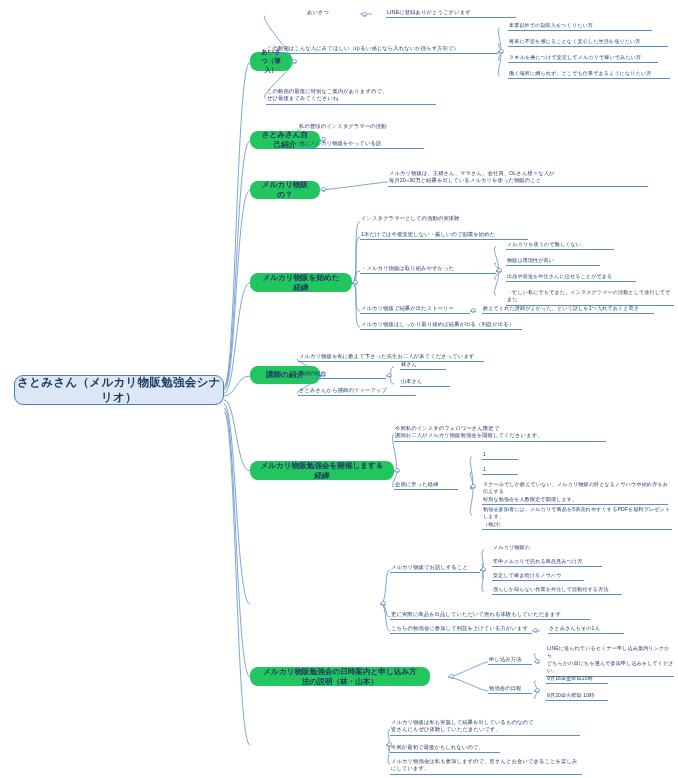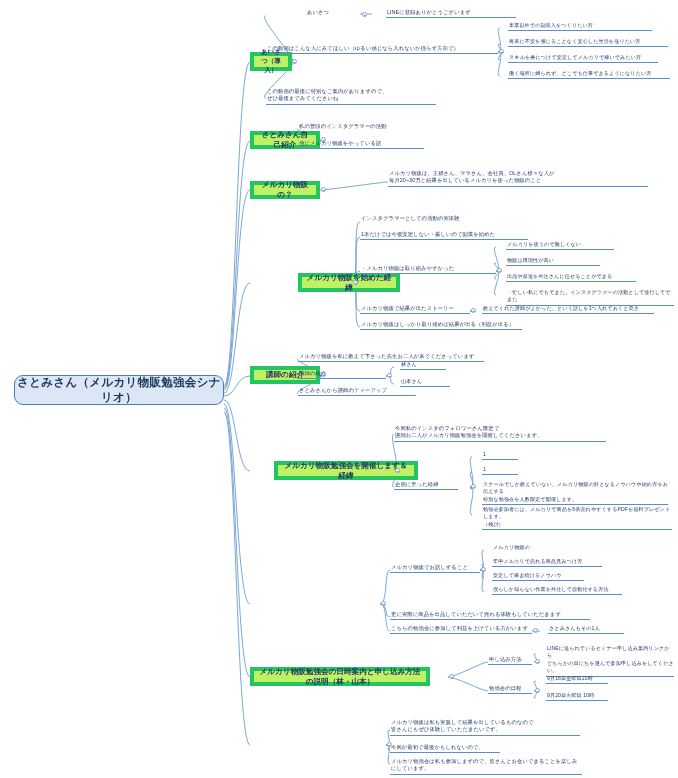--- a/index.html
+++ b/index.html
@@ -28,23 +28,23 @@
     color:#17375e;
     font-size:11.5px;
     font-weight:bold;
     letter-spacing:.3px;
     display:flex;align-items:center;justify-content:center;
     text-align:center;
     box-shadow:0 0 0 0 rgba(0,0,0,0);
   }
   
   .lv1{
-    background:#bef264;
-    border:4px solid #22c55e;
-    border-radius:0;
+    background:#22c55e;
+    border:6px solid #22c55e;
+    border-radius:8px;
     color:#1f3864;
     font-size:7.6px;
     font-weight:bold;
     display:flex;align-items:center;justify-content:center;
     text-align:center;
     padding:0 4px;
   }
   
   .txt{
     color:#203864;
@@ -176,21 +176,21 @@
 
   <div class="node txt plain" style="left:298px;top:123px;width:150px;">私の普段のインスタグラマーの活動</div>
   <div class="node txt" style="left:298px;top:140px;width:126px;">他にメルカリ物販をやっている話</div>
 
   <div class="node lv1" style="left:250px;top:181px;width:70px;height:18px;">メルカリ物販の？</div>
   <span class="marker" style="left:321px;top:187px;"></span>
 
   <div class="node txt" style="left:388px;top:170px;width:260px;">メルカリ物販は、主婦さん、ママさん、会社員、OLさん様々な人が
 毎月20~30万と結果を出しているメルカリを使った物販のこと</div>
 
-  <div class="node lv1" style="left:250px;top:273px;width:102px;height:19px;margin-left:48px;">メルカリ物販を始めた経緯</div>
+  <div class="node lv1" style="left:250px;top:273px;width:102px;height:19px;">メルカリ物販を始めた経緯</div>
   <span class="marker" style="left:353px;top:280px;"></span>
 
   <div class="node txt plain" style="left:360px;top:215px;width:148px;">インスタグラマーとしての活動の実体験</div>
   <div class="node txt" style="left:360px;top:231px;width:168px;">1本だけでは今後安定しない・厳しいので副業を始めた</div>
 
   <div class="node txt" style="left:360px;top:265px;width:136px;">・メルカリ物販は取り組みやすかった</div>
   <span class="marker" style="left:497px;top:268px;"></span>
   <div class="node txt lv3" style="left:506px;top:241px;width:108px;">メルカリを使うので難しくない</div>
   <div class="node txt lv3" style="left:506px;top:257px;width:94px;">物販は再現性が高い</div>
   <div class="node txt lv3" style="left:506px;top:273px;width:130px;">出品や発送を外注さんに任せることができる</div>
@@ -207,21 +207,21 @@
 
   <div class="node txt" style="left:298px;top:353px;width:186px;">メルカリ物販を私に教えて下さった先生お二人が来てくださっています</div>
 
   <div class="node txt" style="left:298px;top:370px;width:88px;">講師の紹介</div>
   <span class="marker" style="left:387px;top:373px;"></span>
   <div class="node txt lv3" style="left:400px;top:361px;width:46px;">林さん</div>
   <div class="node txt lv3" style="left:400px;top:378px;width:50px;">山本さん</div>
 
   <div class="node txt" style="left:298px;top:387px;width:118px;">さとみさんから講師のティーアップ</div>
 
-  <div class="node lv1" style="left:250px;top:461px;width:144px;height:19px;margin-left:24px;">メルカリ物販勉強会を開催します＆経緯</div>
+  <div class="node lv1" style="left:250px;top:461px;width:144px;height:19px;">メルカリ物販勉強会を開催します＆経緯</div>
   <span class="marker" style="left:395px;top:468px;"></span>
 
   <div class="node txt" style="left:394px;top:425px;width:212px;">今回私のインスタのフォロワーさん限定で
 講師お二人がメルカリ物販勉強会を開催してくださいます。</div>
 
   <div class="node txt" style="left:394px;top:481px;width:64px;">企画に至った経緯</div>
   <span class="marker" style="left:471px;top:484px;"></span>
   <div class="node txt lv3" style="left:482px;top:451px;width:36px;">1</div>
   <div class="node txt lv3" style="left:482px;top:466px;width:36px;">1</div>
   <div class="node txt lv3" style="left:482px;top:481px;width:186px;">スクールでしか教えていない、メルカリ物販の肝となるノウハウや始め方をお伝えする

